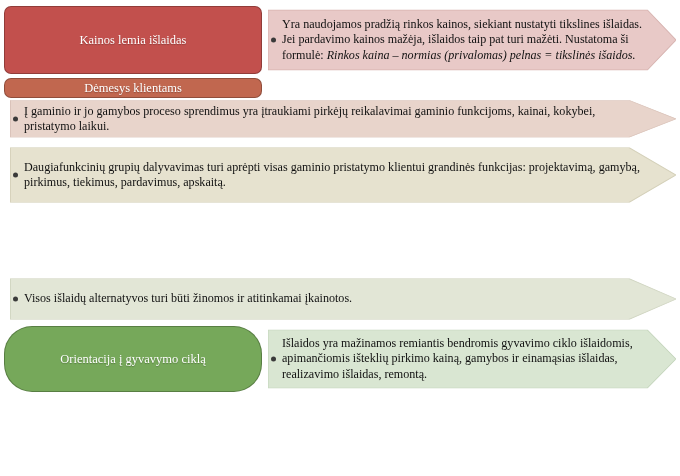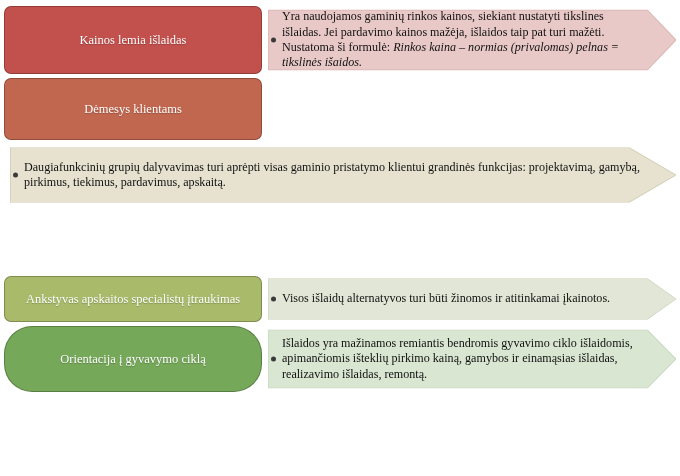--- a/index.html
+++ b/index.html
@@ -79,21 +79,21 @@
     top: 50%;
     transform: translateY(-50%);
     width: 5px;
     height: 5px;
     border-radius: 50%;
     background: #3a3a3a;
     z-index: 3;
   }
   
   .h1 { height: 68px; }
-  .h2 { height: 62px; }
+  .h2 { height: 62px; flex-direction: column; }
   .h3 { height: 52px; }
   .h4 { height: 62px; }
   .h5 { height: 62px; }
   .h6 { height: 46px; }
   .h7 { height: 66px; }
 </style>
 </head>
 <body>
 
 <div id="diagram">
@@ -102,29 +102,40 @@
     <div class="label-box" style="background: linear-gradient(rgb(194, 80, 77), rgb(194, 80, 77)) rgb(194, 80, 77);">
       <span>Kainos lemia išlaidas</span>
     </div>
     <div class="arrow-wrap">
       <svg class="arrow-bg" viewBox="0 0 400 100" preserveAspectRatio="none">
         <polygon points="0,6 372,6 400,50 372,94 0,94" fill="#E8C9C7" stroke="#D7B3B0" stroke-width="1"></polygon>
       </svg>
       <div class="bullet"></div>
       <div class="arrow-text">
         <div>
-          <span>Yra naudojamos gaminių rinkos kainos, siekiant nustatyti tikslines išlaidas. Jei pardavimo kainos mažėja, išlaidos taip pat turi mažėti. Nustatoma ši formulė: </span><span class="ital">Rinkos kaina – normias (privalomas) pelnas = tikslinės išaidos.</span>
+          <span>Yra naudojamos pradžią rinkos kainos, siekiant nustatyti tikslines išlaidas. Jei pardavimo kainos mažėja, išlaidos taip pat turi mažėti. Nustatoma ši formulė: </span><span class="ital">Rinkos kaina – normias (privalomas) pelnas = tikslinės išaidos.</span>
         </div>
       </div>
     </div>
   </div>
 
   <div class="row h2">
     <div class="label-box" style="background: linear-gradient(rgb(193, 103, 79), rgb(193, 103, 79)) rgb(193, 103, 79);">
       <span>Dėmesys klientams</span>
+    </div>
+    <div class="arrow-wrap">
+      <svg class="arrow-bg" viewBox="0 0 400 100" preserveAspectRatio="none">
+        <polygon points="0,6 372,6 400,50 372,94 0,94" fill="#E8D4CB" stroke="#D8C0B6" stroke-width="1"></polygon>
+      </svg>
+      <div class="bullet"></div>
+      <div class="arrow-text">
+        <div>
+          <span>Į gaminio ir jo gamybos proceso sprendimus yra įtraukiami pirkėjų reikalavimai gaminio funkcijoms, kainai, kokybei, pristatymo laikui.</span><span class="ital"></span>
+        </div>
+      </div>
     </div>
   </div>
 
 
   <div class="row h4">
     <div class="arrow-wrap">
       <svg class="arrow-bg" viewBox="0 0 400 100" preserveAspectRatio="none">
         <polygon points="0,6 372,6 400,50 372,94 0,94" fill="#E6E2CF" stroke="#D4D0B9" stroke-width="1"></polygon>
       </svg>
       <div class="bullet"></div>
@@ -133,23 +144,20 @@
           <span>Daugiafunkcinių grupių dalyvavimas turi aprėpti visas gaminio pristatymo klientui grandinės funkcijas: projektavimą, gamybą, pirkimus, tiekimus, pardavimus, apskaitą.</span><span class="ital"></span>
         </div>
       </div>
     </div>
   </div>
 
   <div class="row h5">
   </div>
 
   <div class="row h6">
-    <div class="label-box" style="background: linear-gradient(rgb(169, 187, 107), rgb(169, 187, 107)) rgb(169, 187, 107);">
-      <span>Ankstyvas apskaitos specialistų įtraukimas</span>
-    </div>
     <div class="arrow-wrap">
       <svg class="arrow-bg" viewBox="0 0 400 100" preserveAspectRatio="none">
         <polygon points="0,6 372,6 400,50 372,94 0,94" fill="#E2E6D6" stroke="#CFD4C0" stroke-width="1"></polygon>
       </svg>
       <div class="bullet"></div>
       <div class="arrow-text">
         <div>
           <span>Visos išlaidų alternatyvos turi būti žinomos ir atitinkamai įkainotos.</span><span class="ital"></span>
         </div>
       </div>

